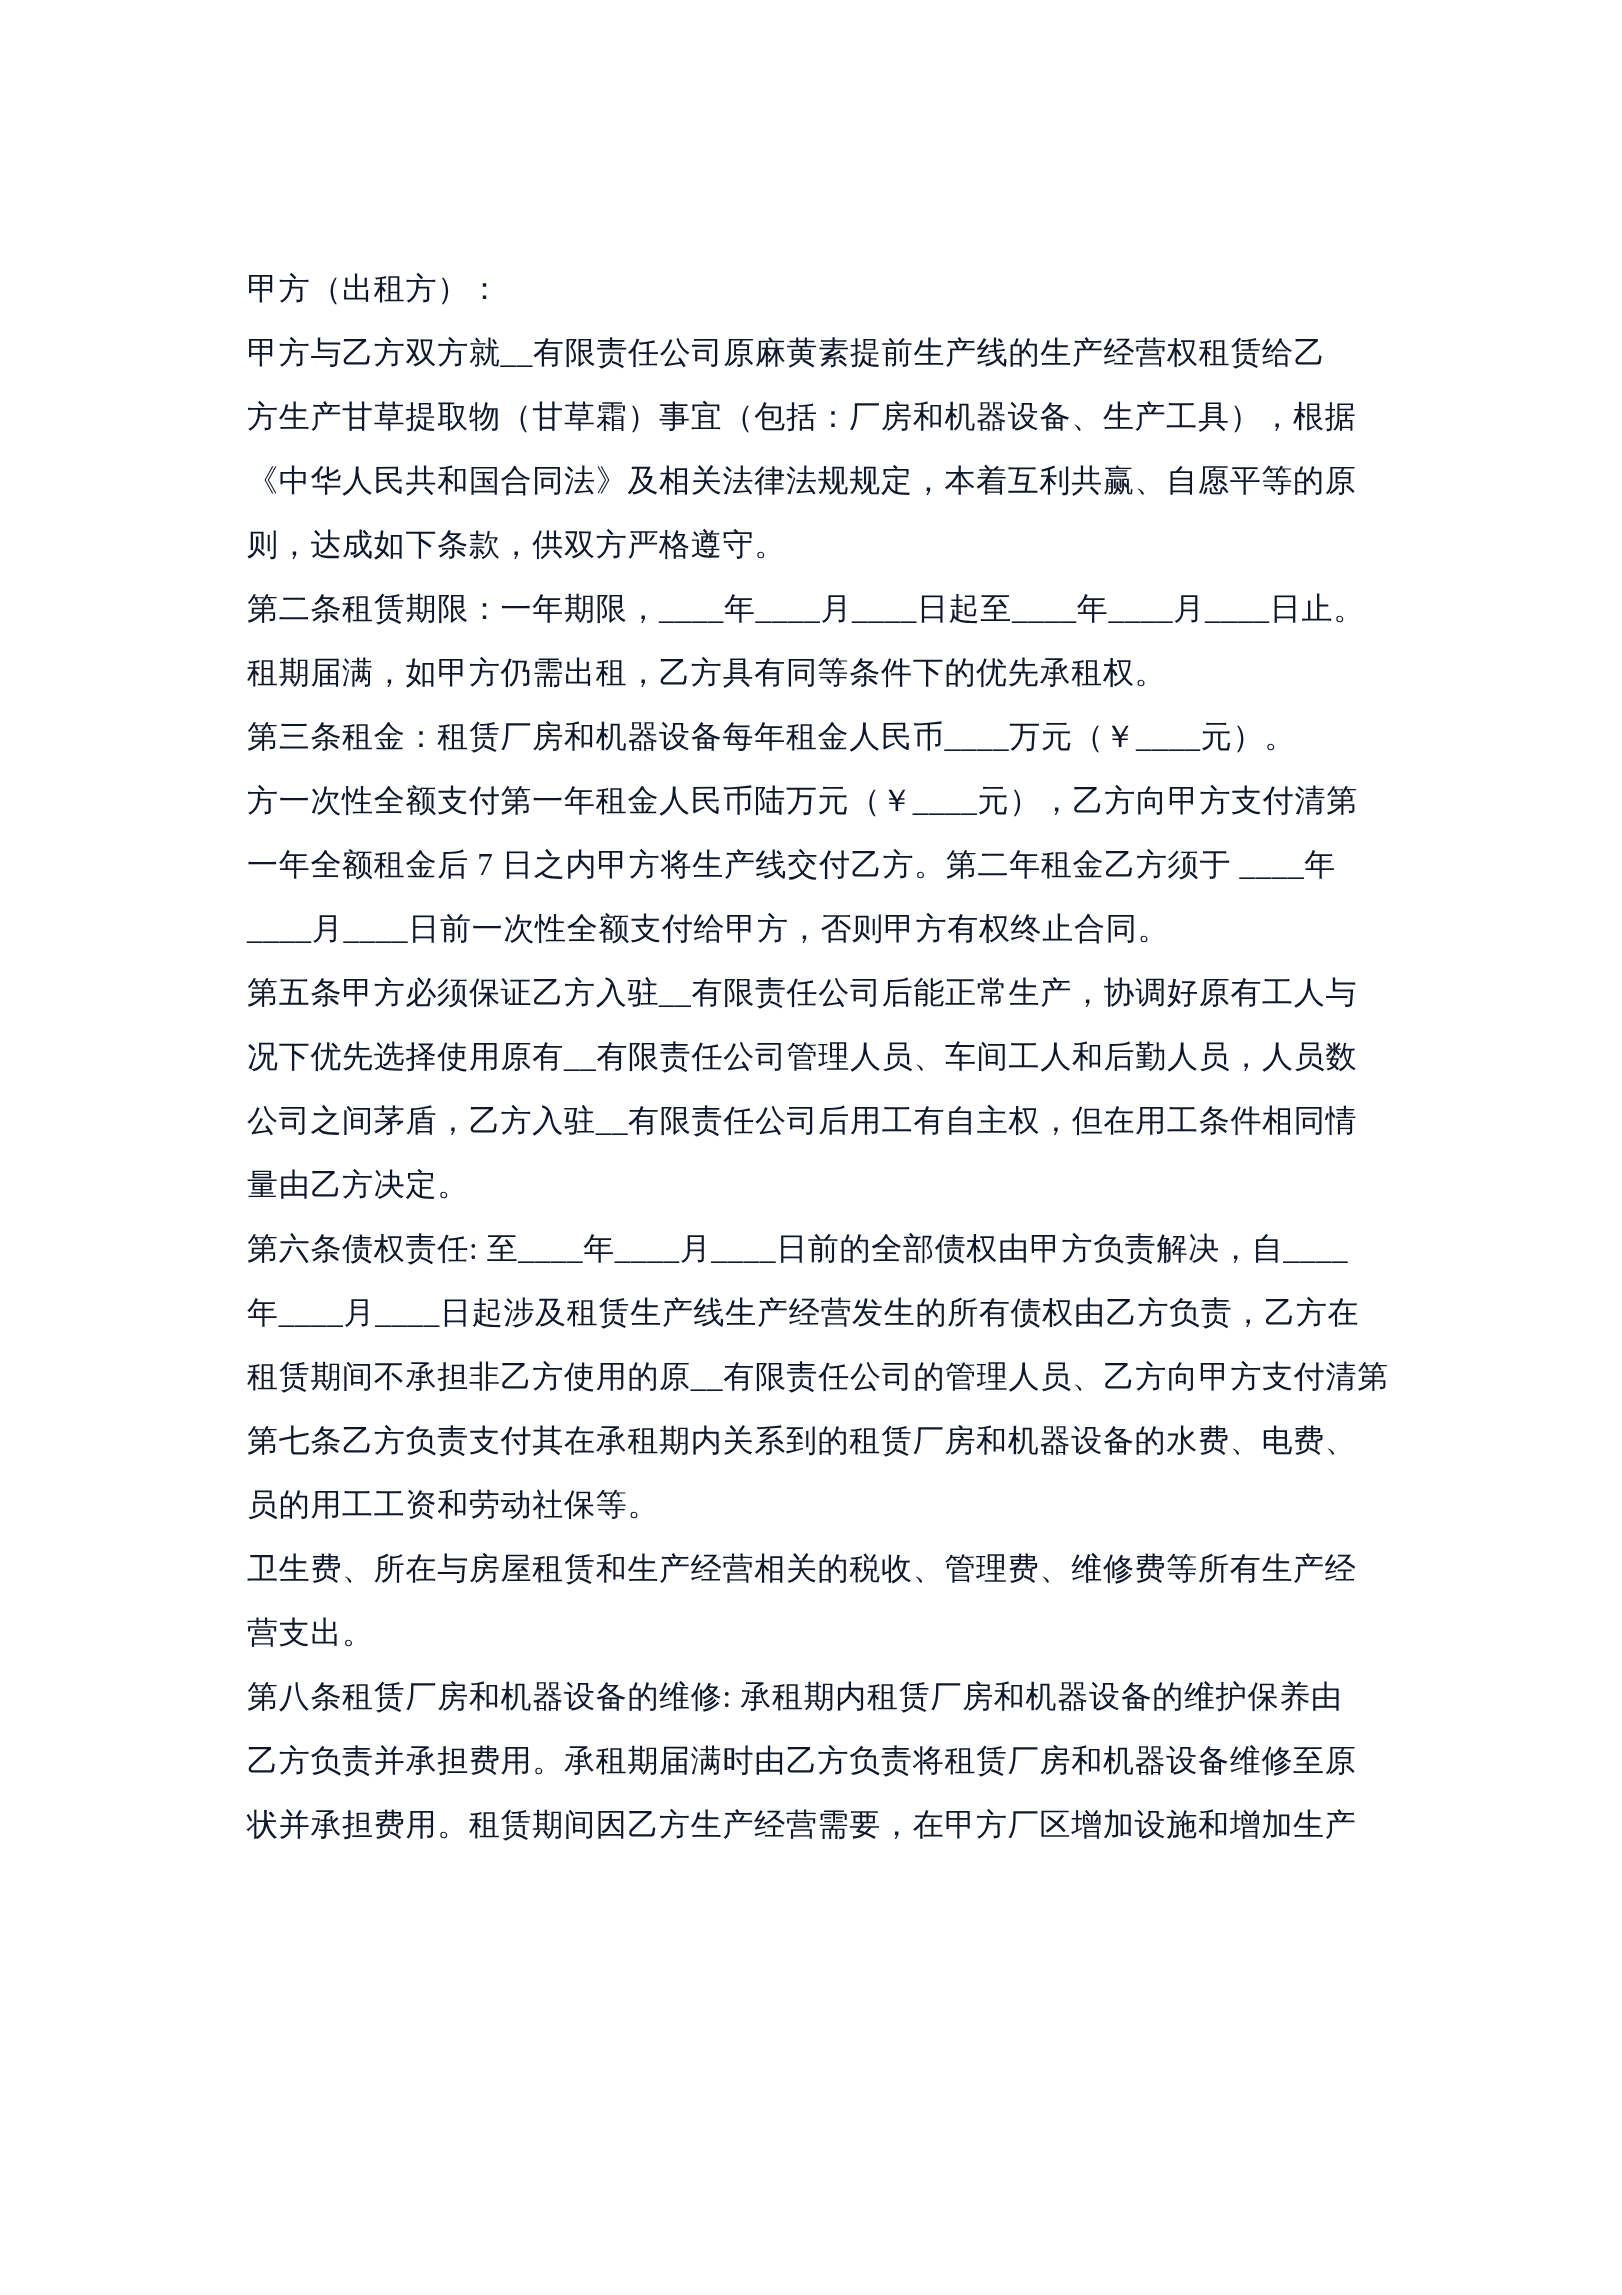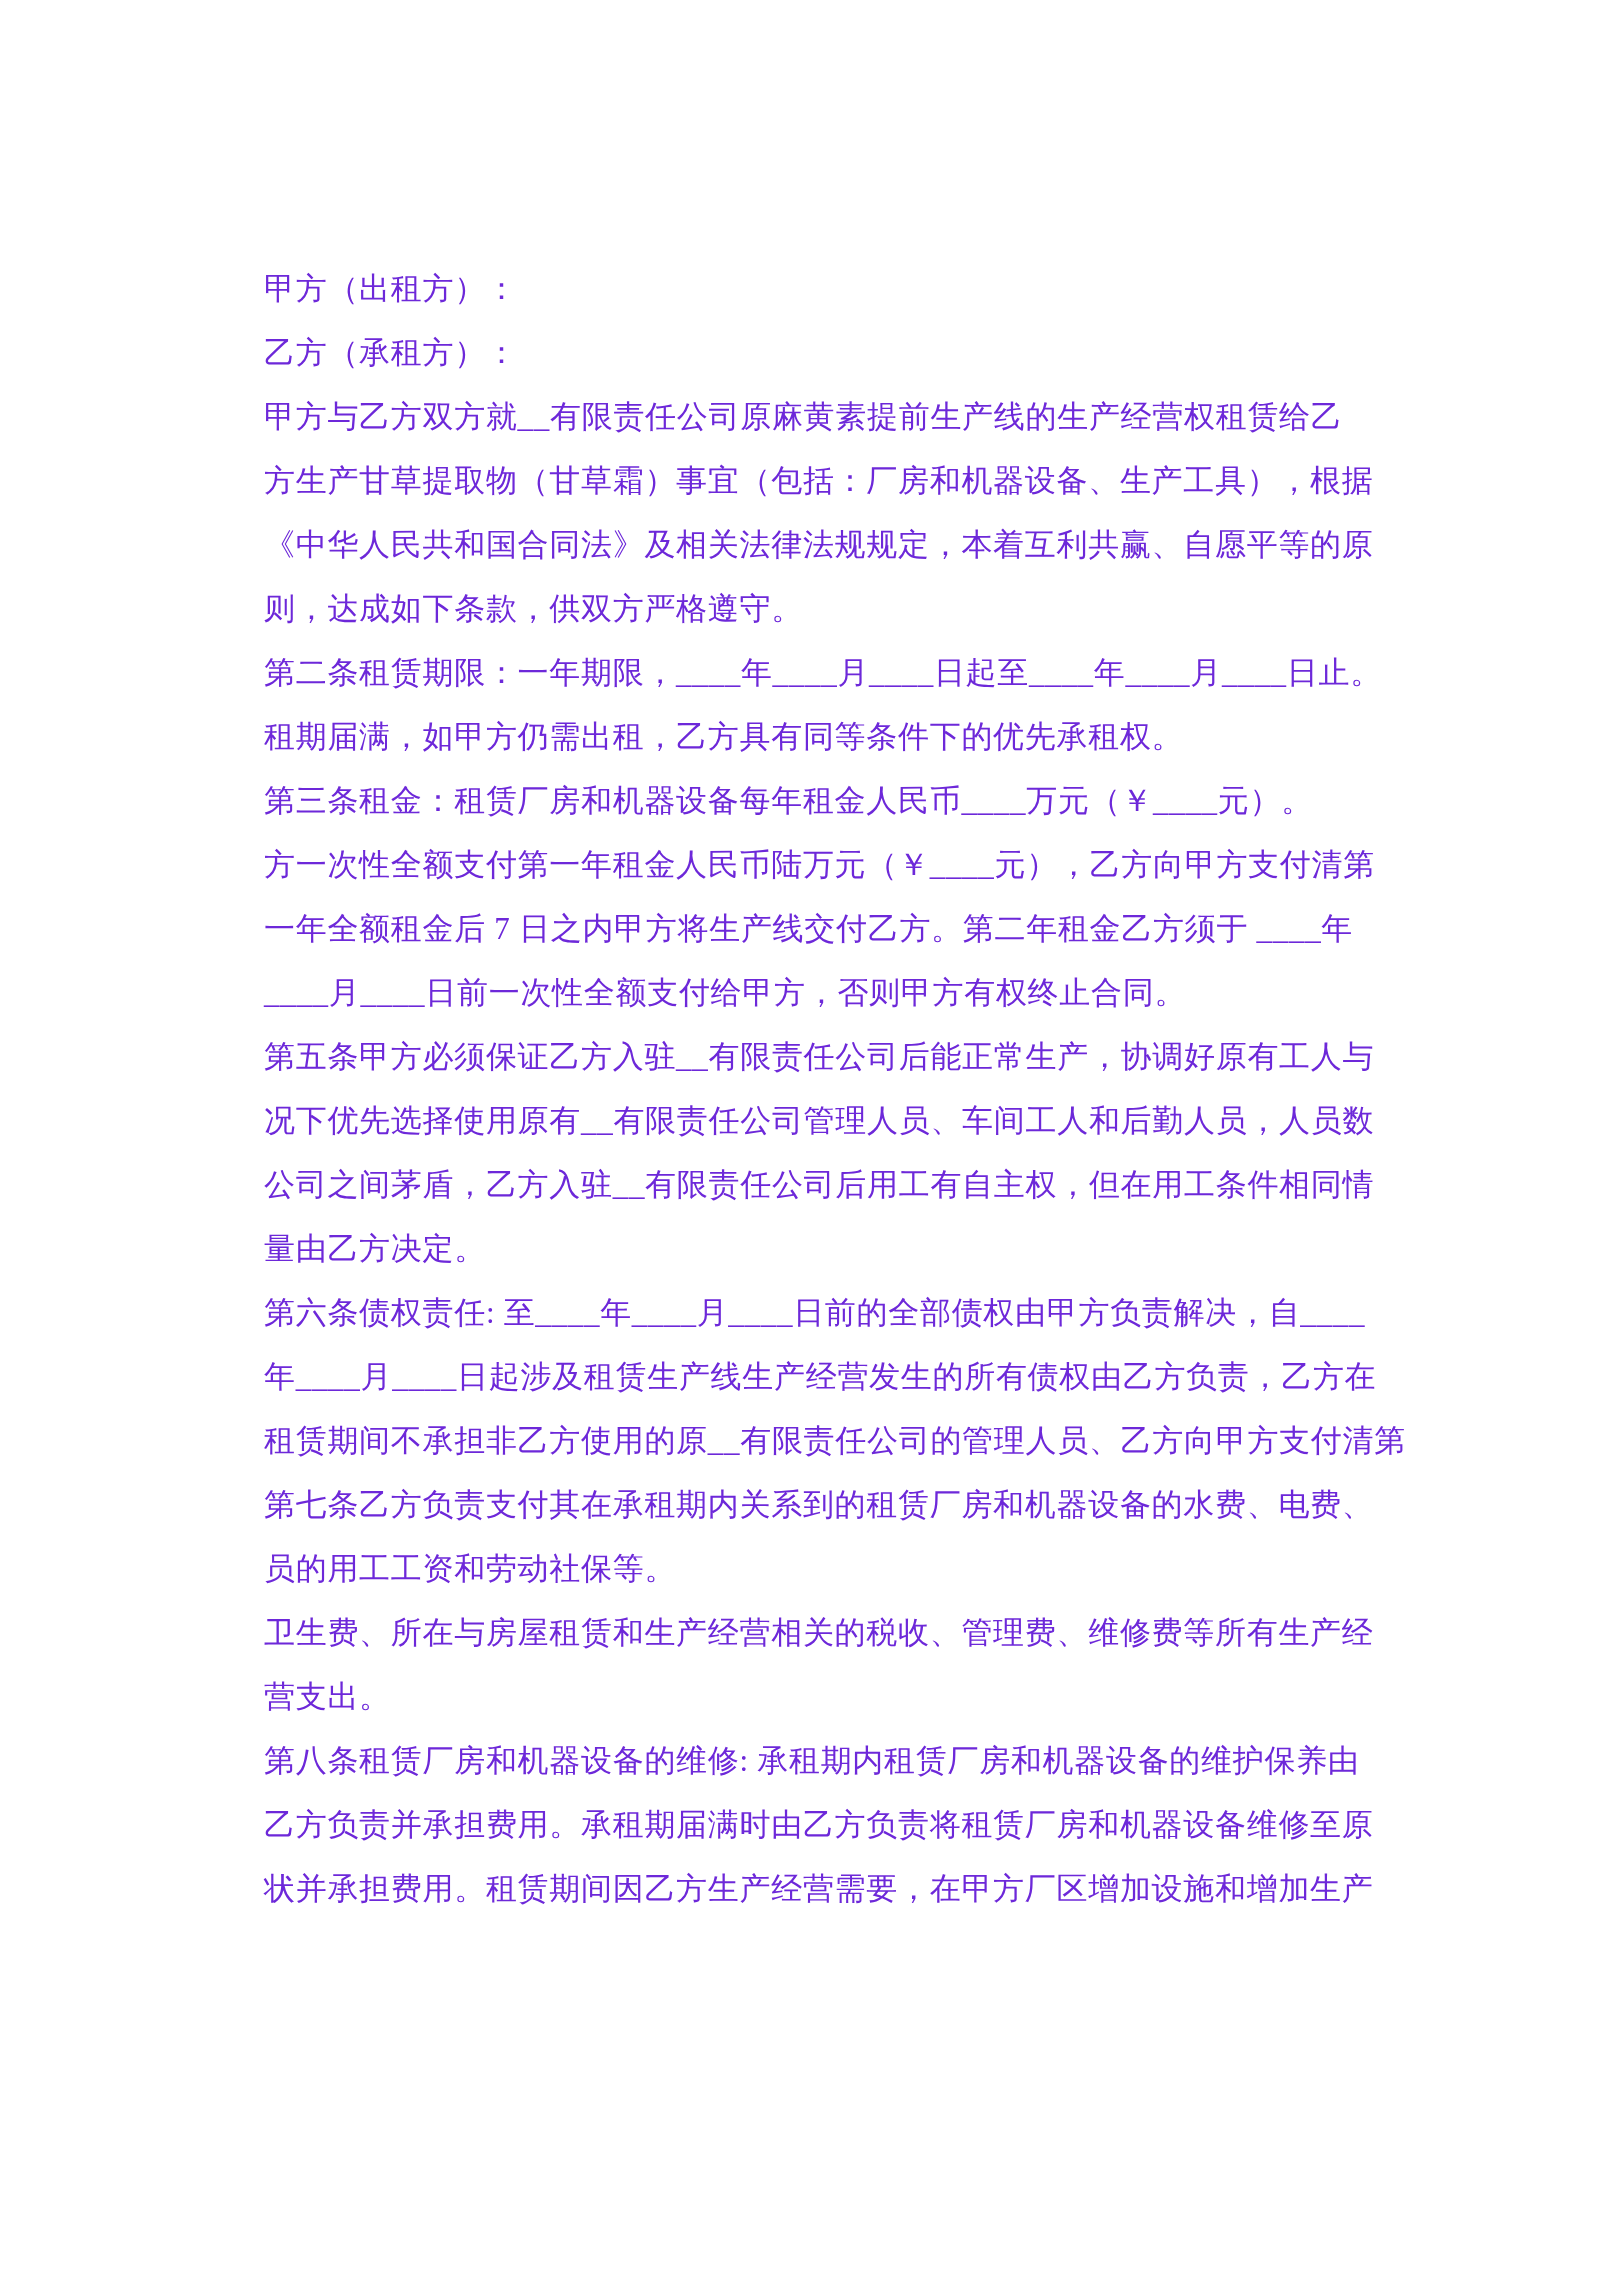--- a/index.html
+++ b/index.html
@@ -35,23 +35,22 @@
   }
   .text-line {
     height: 64px;
     white-space: nowrap;
   }
 </style>
 </head>
 <body style="background: rgb(255, 255, 255);">
 
 <div class="page">
-  <div class="doc-body" style="color: #6d28d9; margin-left: 17px;">
+  <div class="doc-body" style="color: #0f172a;">
       <div class="text-line">甲方（出租方）：</div>
-      <div class="text-line">乙方（承租方）：</div>
       <div class="text-line">甲方与乙方双方就__有限责任公司原麻黄素提前生产线的生产经营权租赁给乙</div>
       <div class="text-line">方生产甘草提取物（甘草霜）事宜（包括：厂房和机器设备、生产工具），根据</div>
       <div class="text-line">《中华人民共和国合同法》及相关法律法规规定，本着互利共赢、自愿平等的原</div>
       <div class="text-line">则，达成如下条款，供双方严格遵守。</div>
       <div class="text-line">第二条租赁期限：一年期限，____年____月____日起至____年____月____日止。</div>
       <div class="text-line">租期届满，如甲方仍需出租，乙方具有同等条件下的优先承租权。</div>
       <div class="text-line">第三条租金：租赁厂房和机器设备每年租金人民币____万元（￥____元）。</div>
       <div class="text-line">方一次性全额支付第一年租金人民币陆万元（￥____元），乙方向甲方支付清第</div>
       <div class="text-line">一年全额租金后 7 日之内甲方将生产线交付乙方。第二年租金乙方须于 ____年</div>
       <div class="text-line">____月____日前一次性全额支付给甲方，否则甲方有权终止合同。</div>

